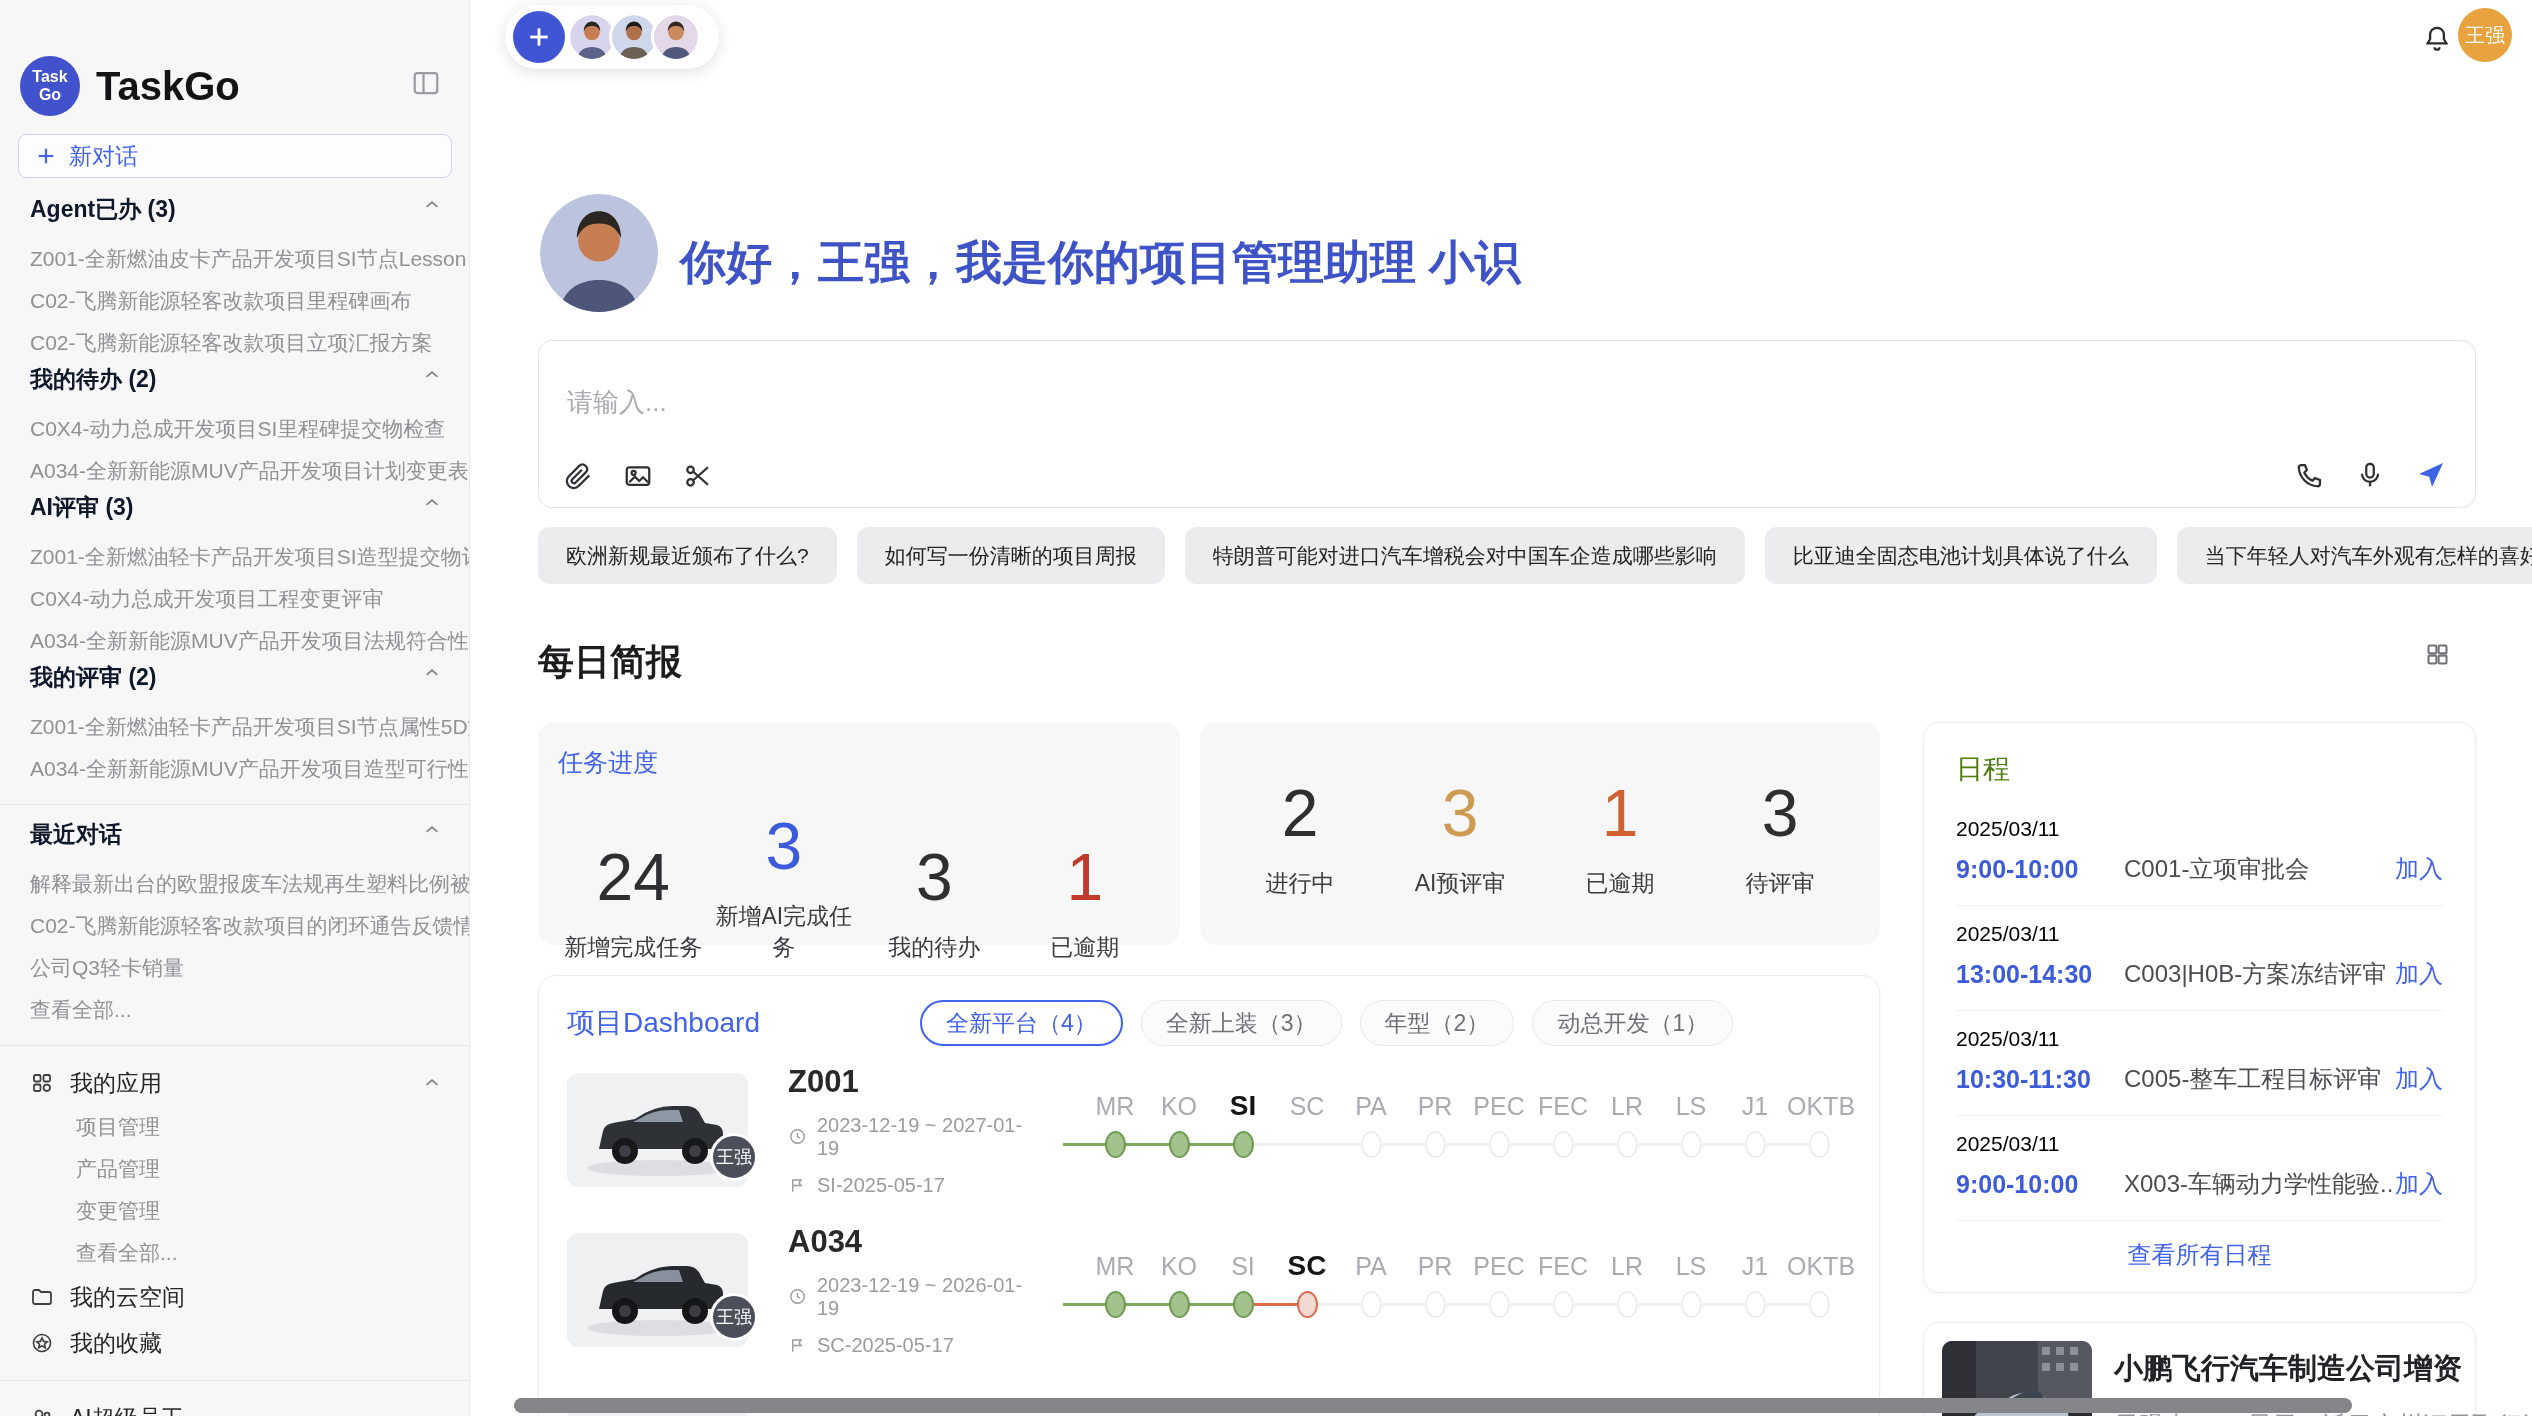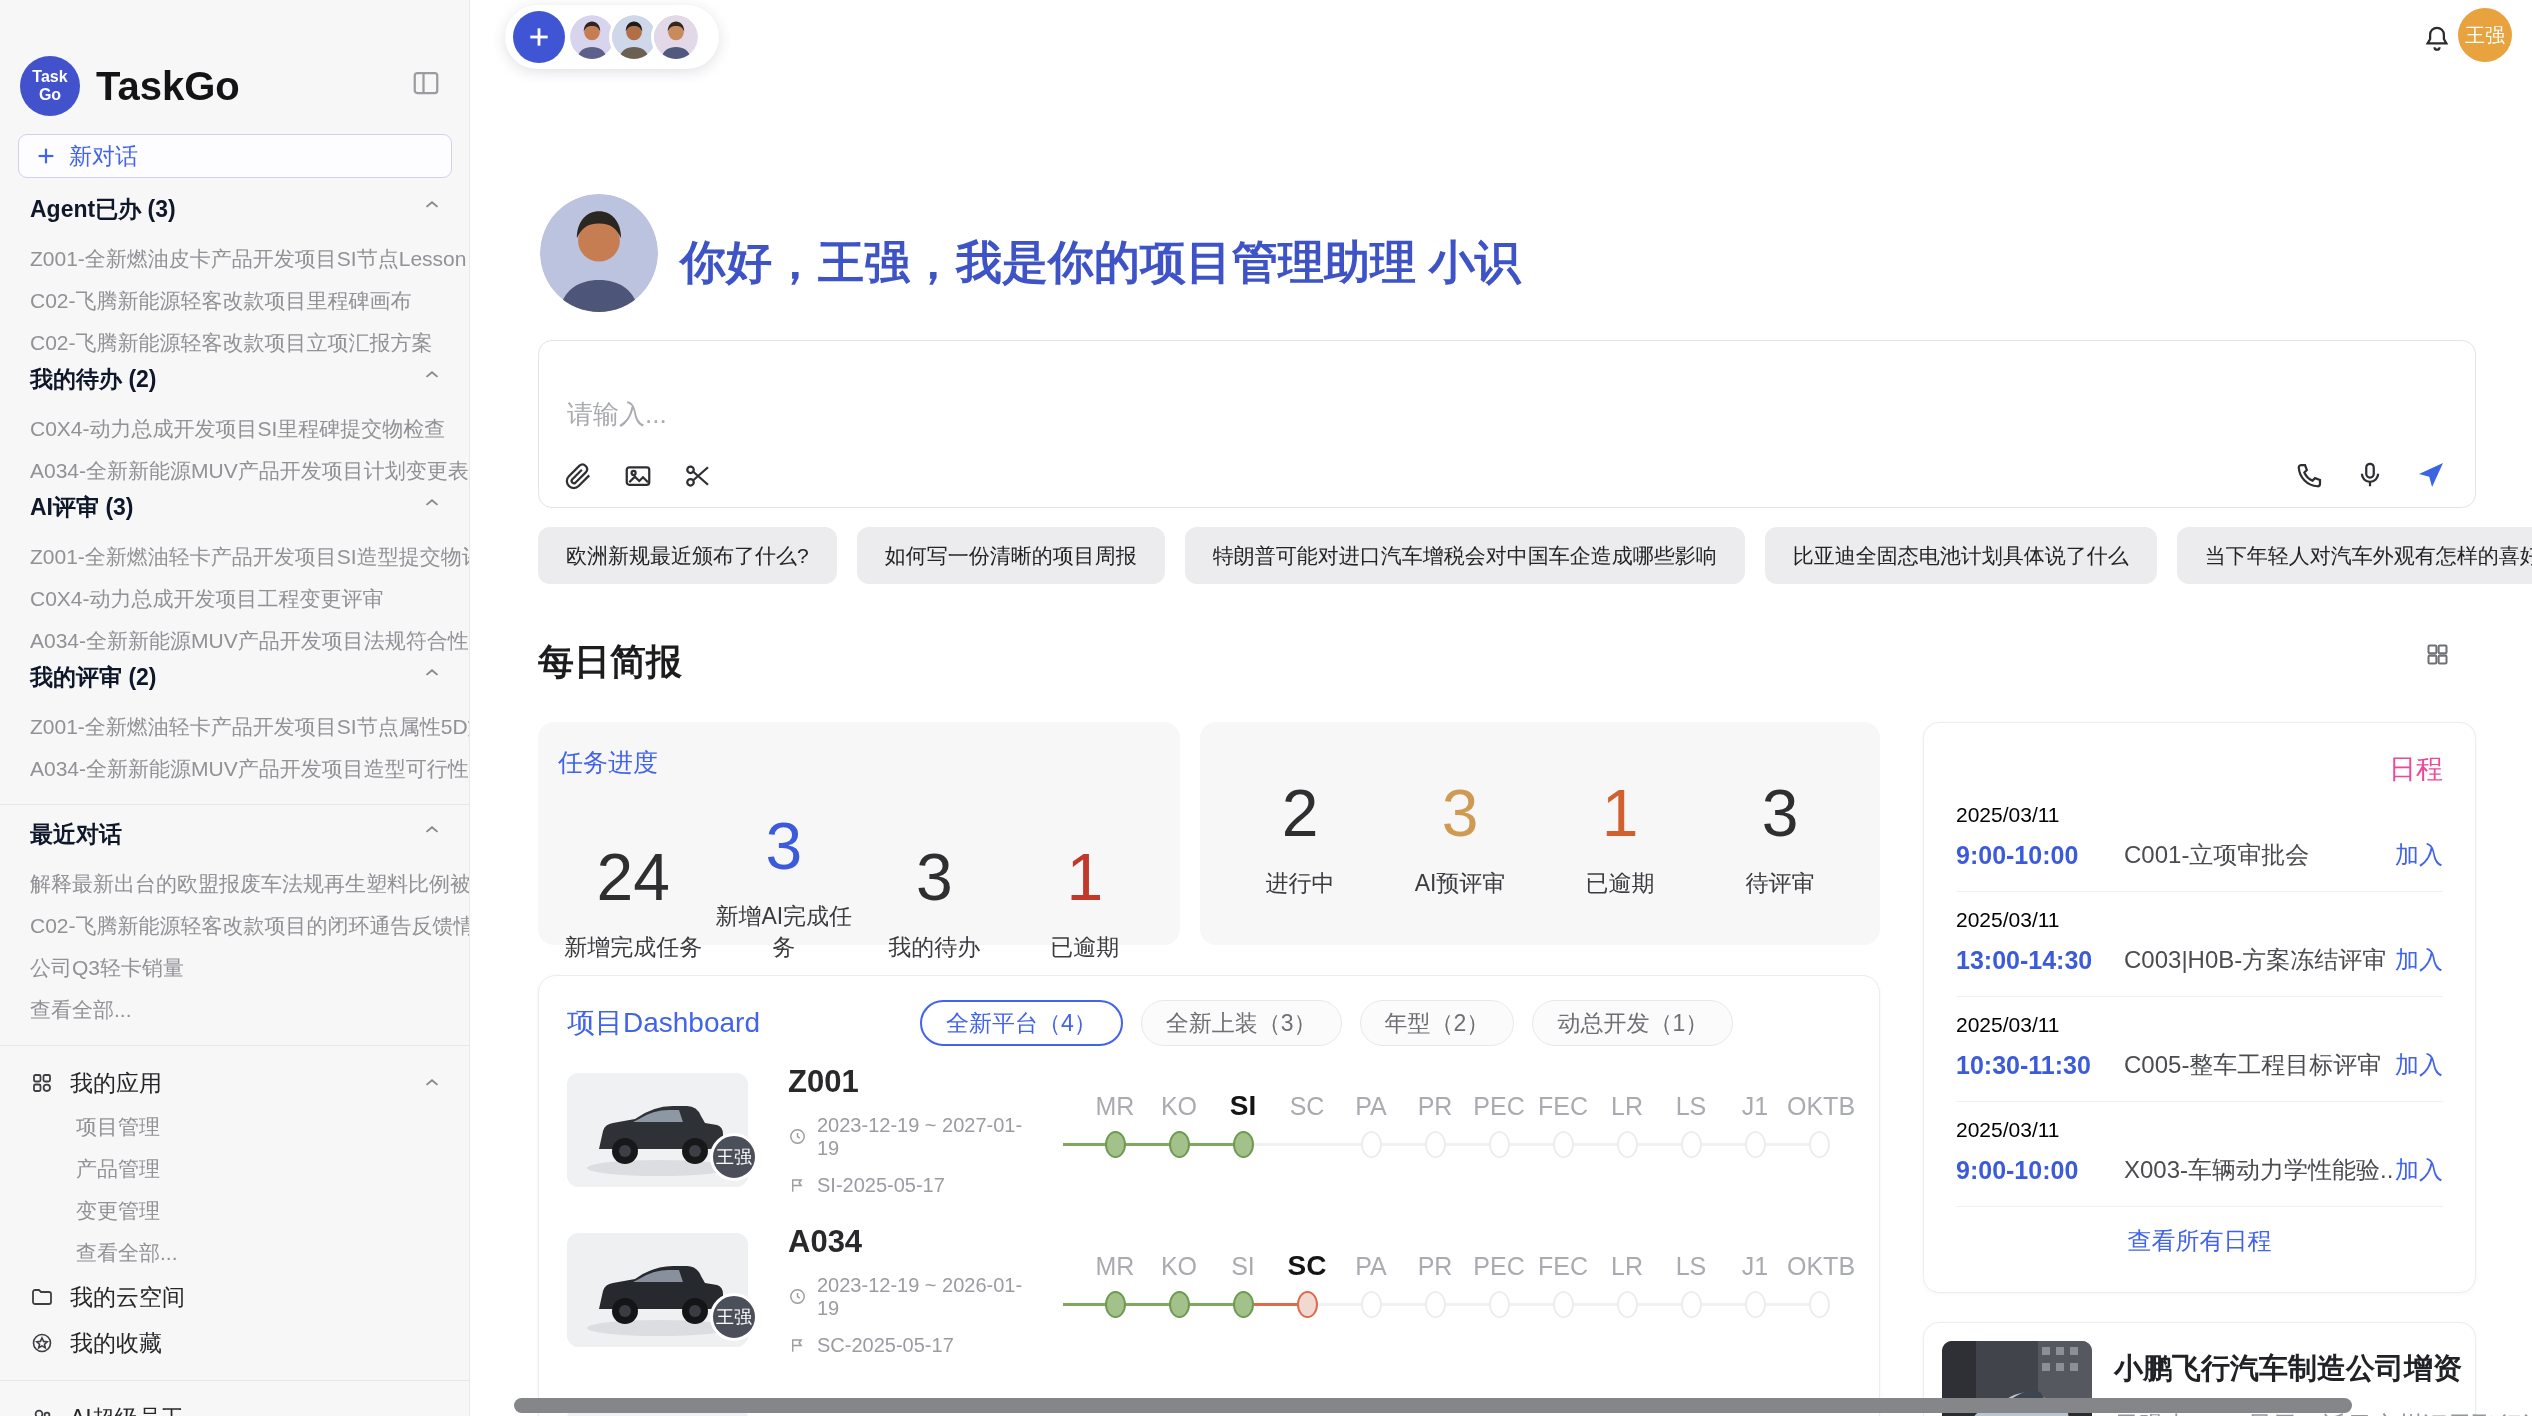--- a/index.html
+++ b/index.html
@@ -43,21 +43,21 @@
   .user-chip { position:absolute; left:2458px; top:8px; width:54px; height:54px; border-radius:50%;
     background:#e8a23e; color:#fff; font-size:20px; display:flex; align-items:center; justify-content:center; cursor:pointer; }
 
   
   .content { position:absolute; left:538px; top:0; width:1938px; height:1416px; }
   .greet-avatar { position:absolute; left:2px; top:194px; width:118px; height:118px; border-radius:50%; overflow:hidden; }
   .greeting { position:absolute; left:142px; top:232px; font-size:46px; font-weight:700; color:#3e53c6; }
 
   .input-card { position:absolute; left:0; top:340px; width:1938px; height:168px;
     border:1px solid #e3e3e7; border-radius:14px; background:#fff; }
-  .input-card textarea { position:absolute; left:28px; top:56px; width:1400px; height:60px; border:none; outline:none;
+  .input-card textarea { position:absolute; left:28px; top:44px; width:1400px; height:60px; border:none; outline:none;
     resize:none; font:26px "Liberation Sans","DejaVu Sans",sans-serif; color:#333; background:transparent; }
   .input-card textarea::placeholder { color:#a9abb0; }
   .in-icons-l { position:absolute; left:24px; bottom:16px; display:flex; gap:30px; color:#2f2f33; }
   .in-icons-r { position:absolute; right:28px; bottom:16px; display:flex; gap:30px; align-items:center; color:#2f2f33; }
   .in-ic { cursor:pointer; }
 
   .chips { position:absolute; left:0; top:527px; width:1938px; display:flex; justify-content:space-between; gap:20px; }
   .chip { height:57px; background:#ececee; border-radius:12px; display:flex; align-items:center;
     padding:0 28px; font-size:21px; color:#232426; white-space:nowrap; cursor:pointer; }
 
@@ -102,21 +102,21 @@
   .ms-seg { position:absolute; top:20px; height:3px; }
   .ms-seg.done { background:#7fa95e; } .ms-seg.overdue { background:#dd6b4d; } .ms-seg.pending { background:#f1f1f3; }
   .ms-dot { position:absolute; top:8px; width:21px; height:27px; border-radius:50%;
     background:#fff; border:2px solid #ededef; }
   .ms-dot.done { background:#a3c18a; border-color:#6f9b4f; }
   .ms-dot.overdue { background:#f1d9d2; border-color:#dd6b4d; }
 
   .sched-card { position:absolute; left:1385px; top:722px; width:553px; height:571px;
     border:1px solid #ececef; border-radius:16px; background:#fff; box-shadow:0 1px 5px rgba(0,0,0,.04);
     padding:28px 32px 20px 32px; }
-  .sched-title { text-align:right; font-size:27px; color:#ec4899; margin-bottom:0; }
+  .sched-title { text-align:left; font-size:27px; color:#4d7c0f; margin-bottom:14px; }
   .sch-item { padding:16px 0 20px 0; border-bottom:1px solid #f0f0f1; }
   .sch-item:last-of-type { border-bottom:none; }
   .sch-date { font-size:21px; color:#000000; }
   .sch-row { display:flex; align-items:center; margin-top:12px; }
   .sch-time { width:168px; font-size:25px; font-weight:700; color:#3b5bdb; flex:none; }
   .sch-name { flex:1; font-size:24px; color:#4b4c50; white-space:nowrap; overflow:hidden; }
   .sch-join { font-size:24px; color:#4263eb; cursor:pointer; }
   .sched-all { text-align:center; font-size:24px; color:#4263eb; margin-top:18px; cursor:pointer; }
 
   .news-card { position:absolute; left:1385px; top:1322px; width:553px; height:150px;

